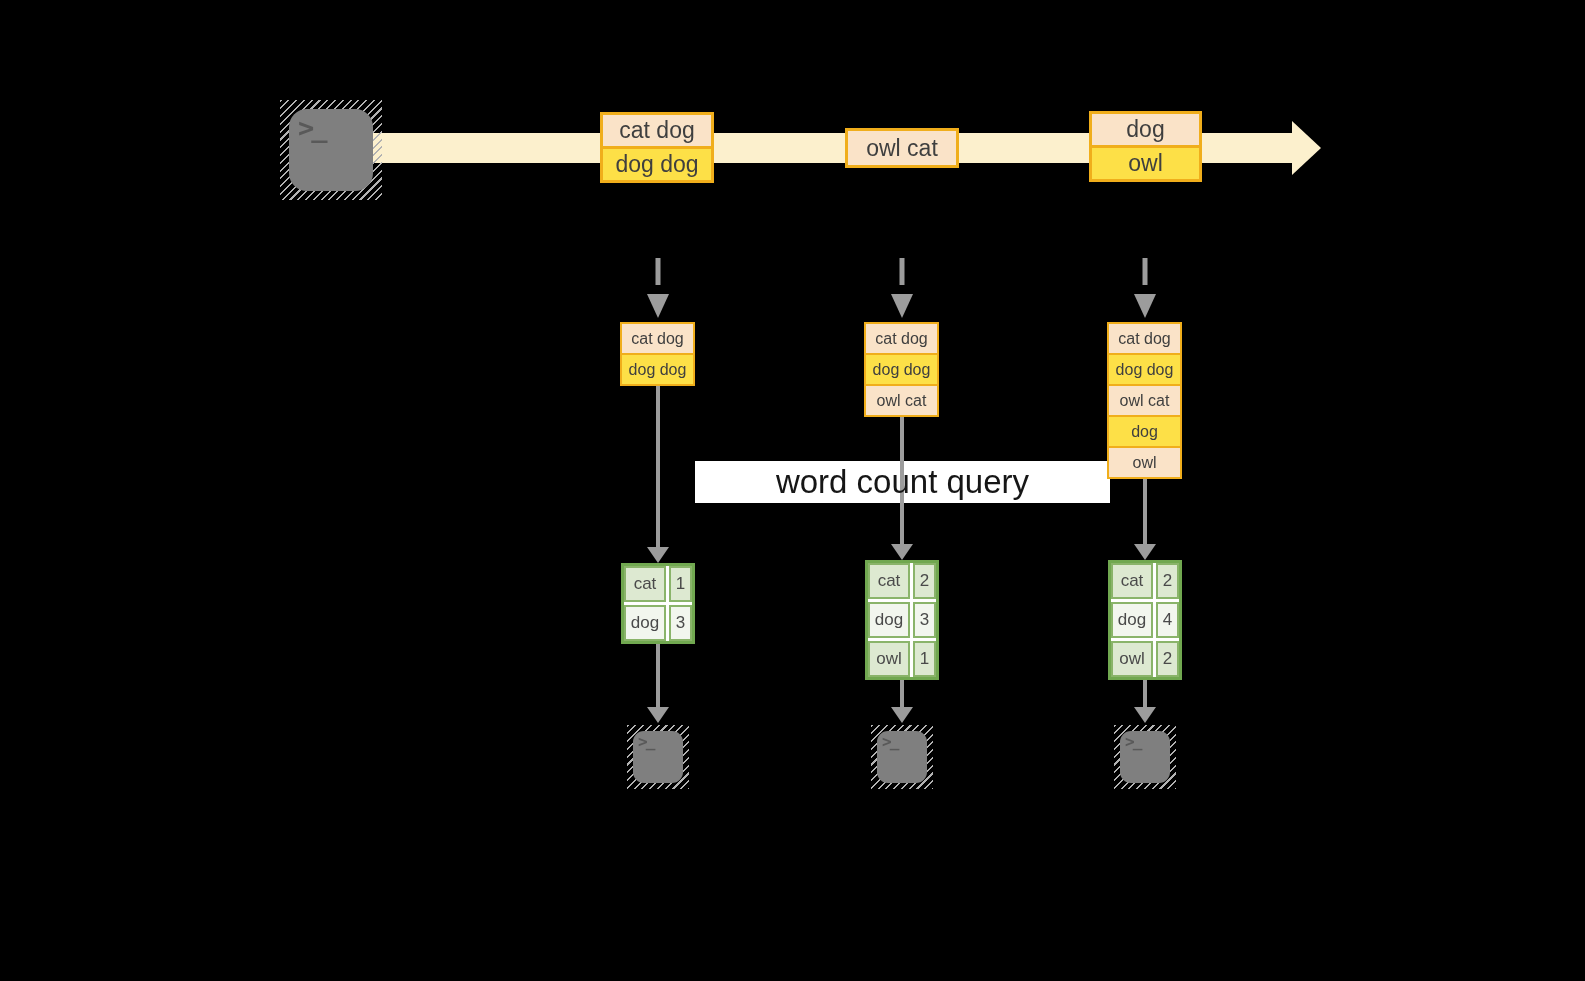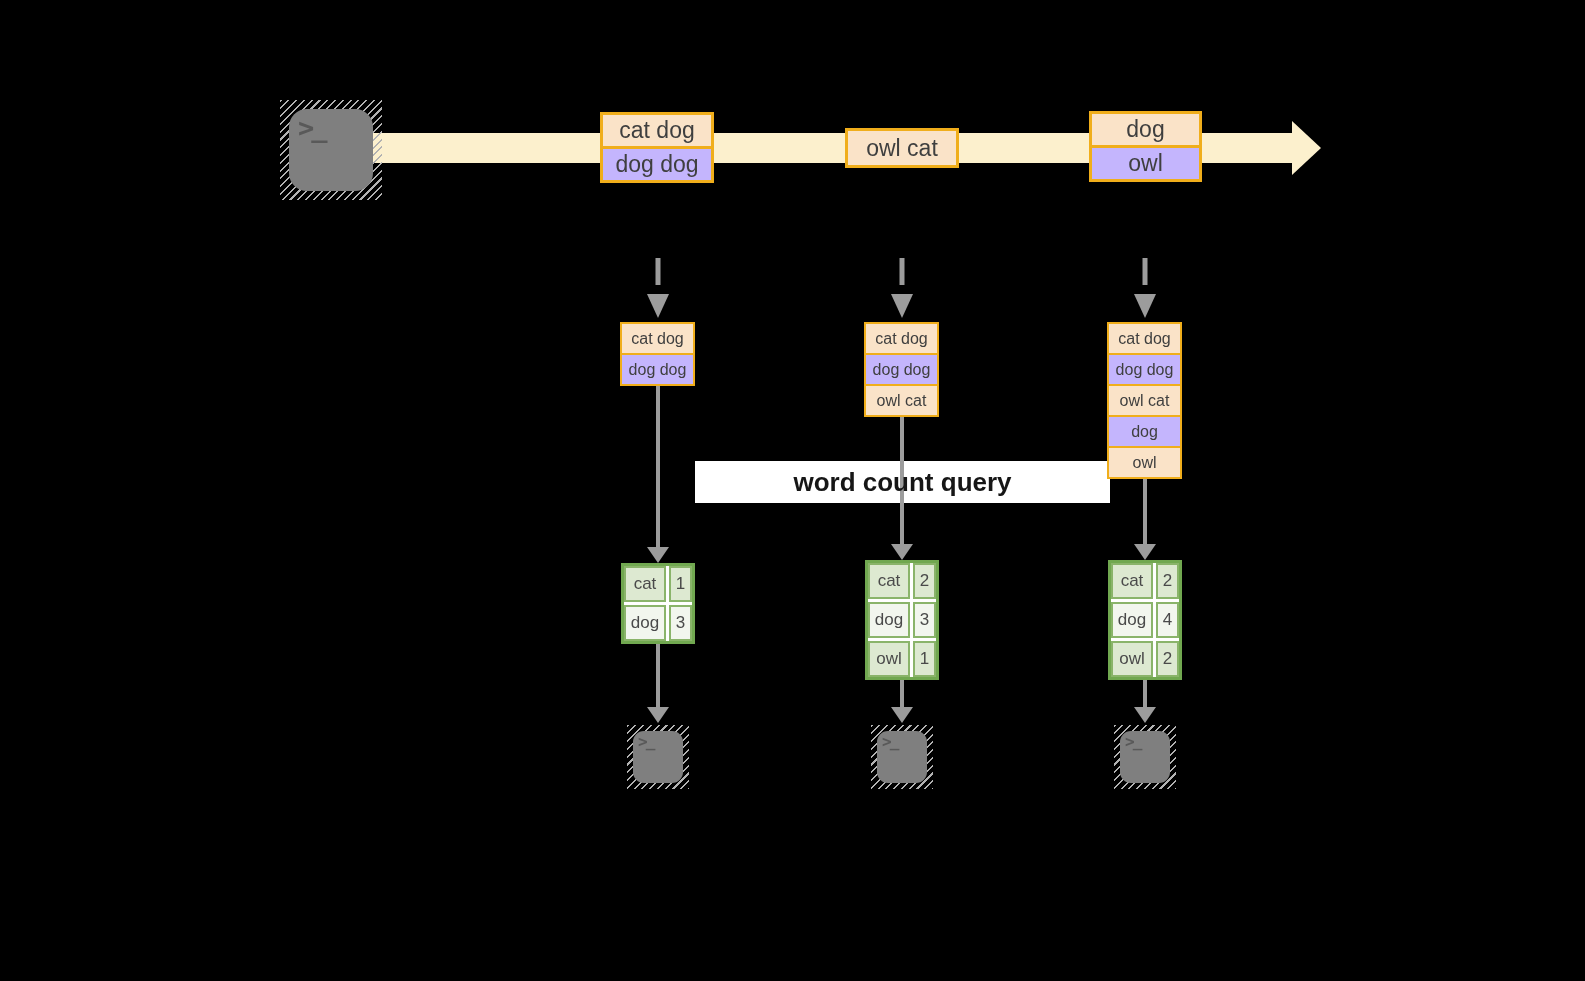--- a/index.html
+++ b/index.html
@@ -15,41 +15,41 @@
                  border-top:27px solid transparent; border-bottom:27px solid transparent;
                  border-left:29px solid #FCF0CD; z-index:1; }
 
   
   .event-box { position:absolute; z-index:2; }
   .event-row { box-sizing:border-box; border:3px solid #F0AE1B; height:37px; line-height:31px;
                text-align:center; font-size:23px; color:#3F3F3F; }
   .event-row + .event-row { margin-top:-3px; }
   .event-row.single { height:40px; line-height:34px; }
   .fill-a { background:#FAE3C8; }
-  .fill-b { background:#c4b5fd; }
+  .fill-b { background:#fde047; }
 
   
   .darrow { position:absolute; top:256px; z-index:2; }
 
   
   .acc-box { position:absolute; top:322px; width:75px; z-index:4; }
   .acc-row { box-sizing:border-box; border:2px solid #F0AE1B; height:33px; line-height:29px;
              text-align:center; font-size:16px; color:#3F3F3F; }
   .acc-row + .acc-row { margin-top:-2px; }
 
   
   .shaft { position:absolute; width:4px; background:#9C9C9C; z-index:3; }
   .head  { position:absolute; width:0; height:0; border-left:11px solid transparent;
            border-right:11px solid transparent; border-top:16px solid #9C9C9C; z-index:3; }
 
   
   .q-band  { position:absolute; left:695px; top:461px; width:415px; height:42px;
              background:#FFFFFF; z-index:2; }
   .q-label { position:absolute; left:695px; top:461px; width:415px; height:32px;
-             line-height:42px; text-align:center; font-size:26px; font-weight:700;
+             line-height:42px; text-align:center; font-size:33px; font-weight:400;
              color:#161616; z-index:4; pointer-events:none; }
 
   
   .wc-table { position:absolute; box-sizing:border-box; border:3px solid #71A850;
               background:#FFFFFF; display:grid; grid-template-columns:42px 23px;
               gap:3px; z-index:4; }
   .wc-cell  { box-sizing:border-box; border:2px solid #8AB46A; height:36px;
               display:flex; align-items:center; justify-content:center;
               font-size:17px; color:#4A4A4A; }
   .rA { background:#DDE9D1; }

